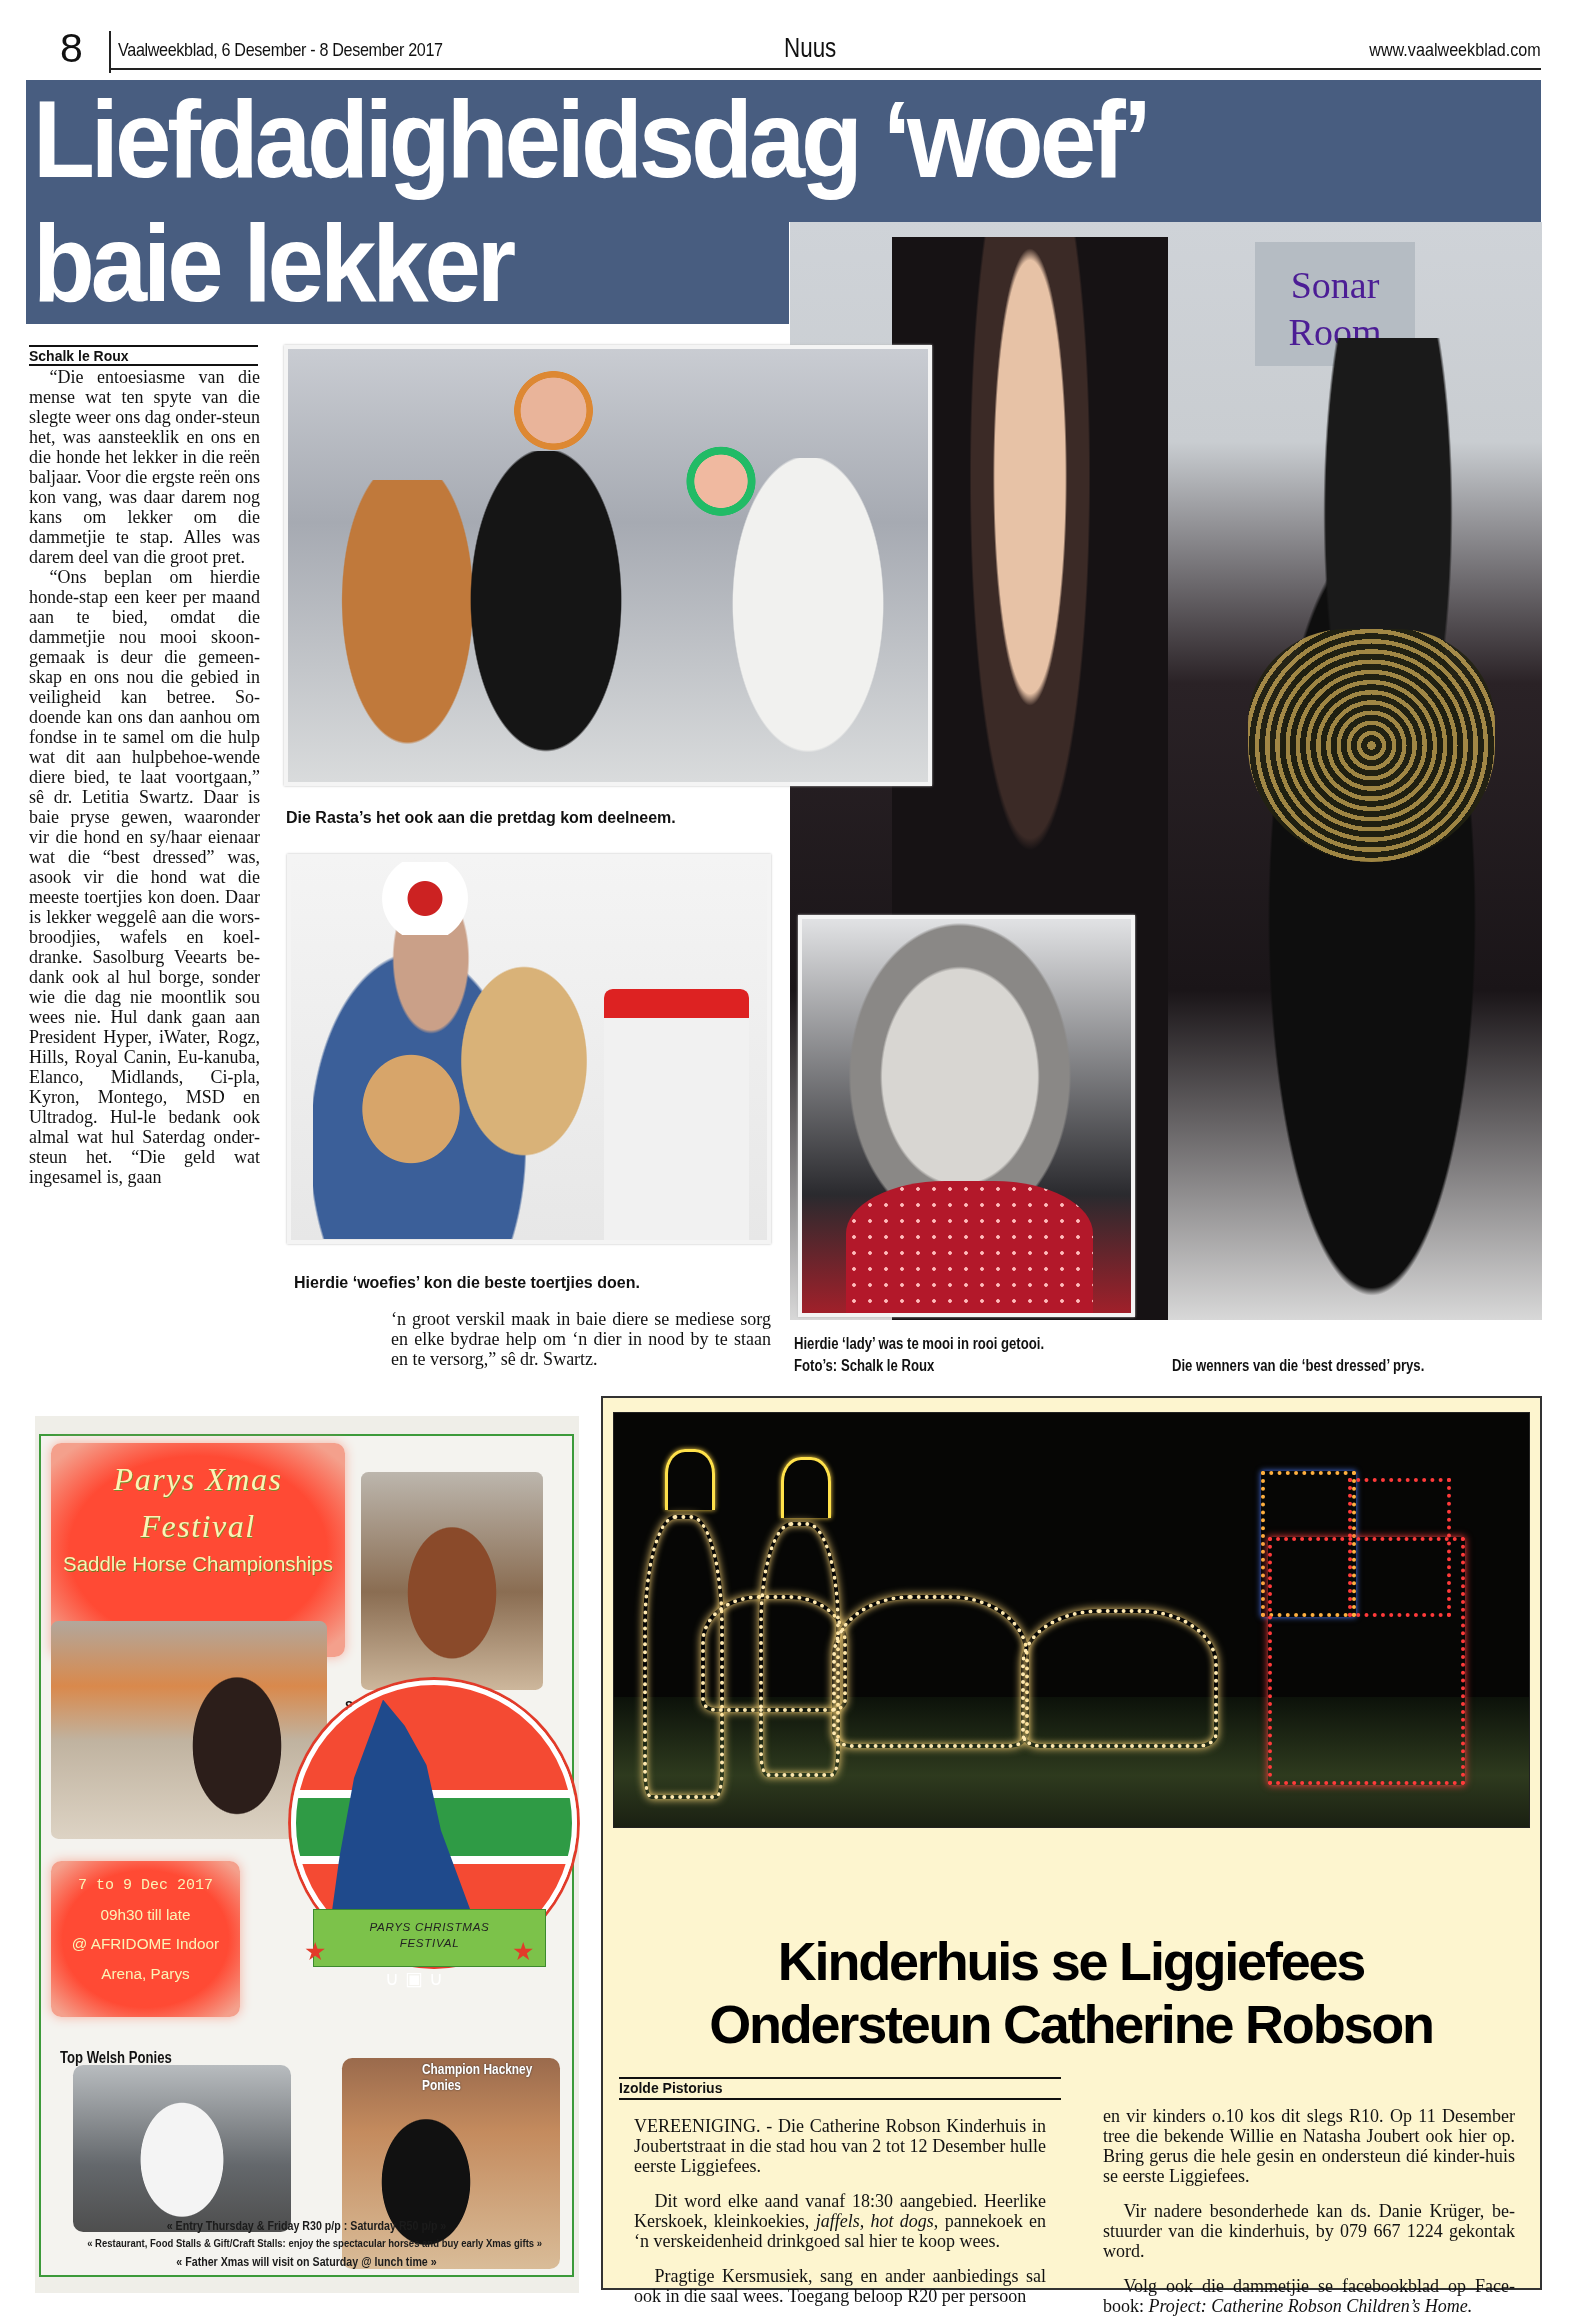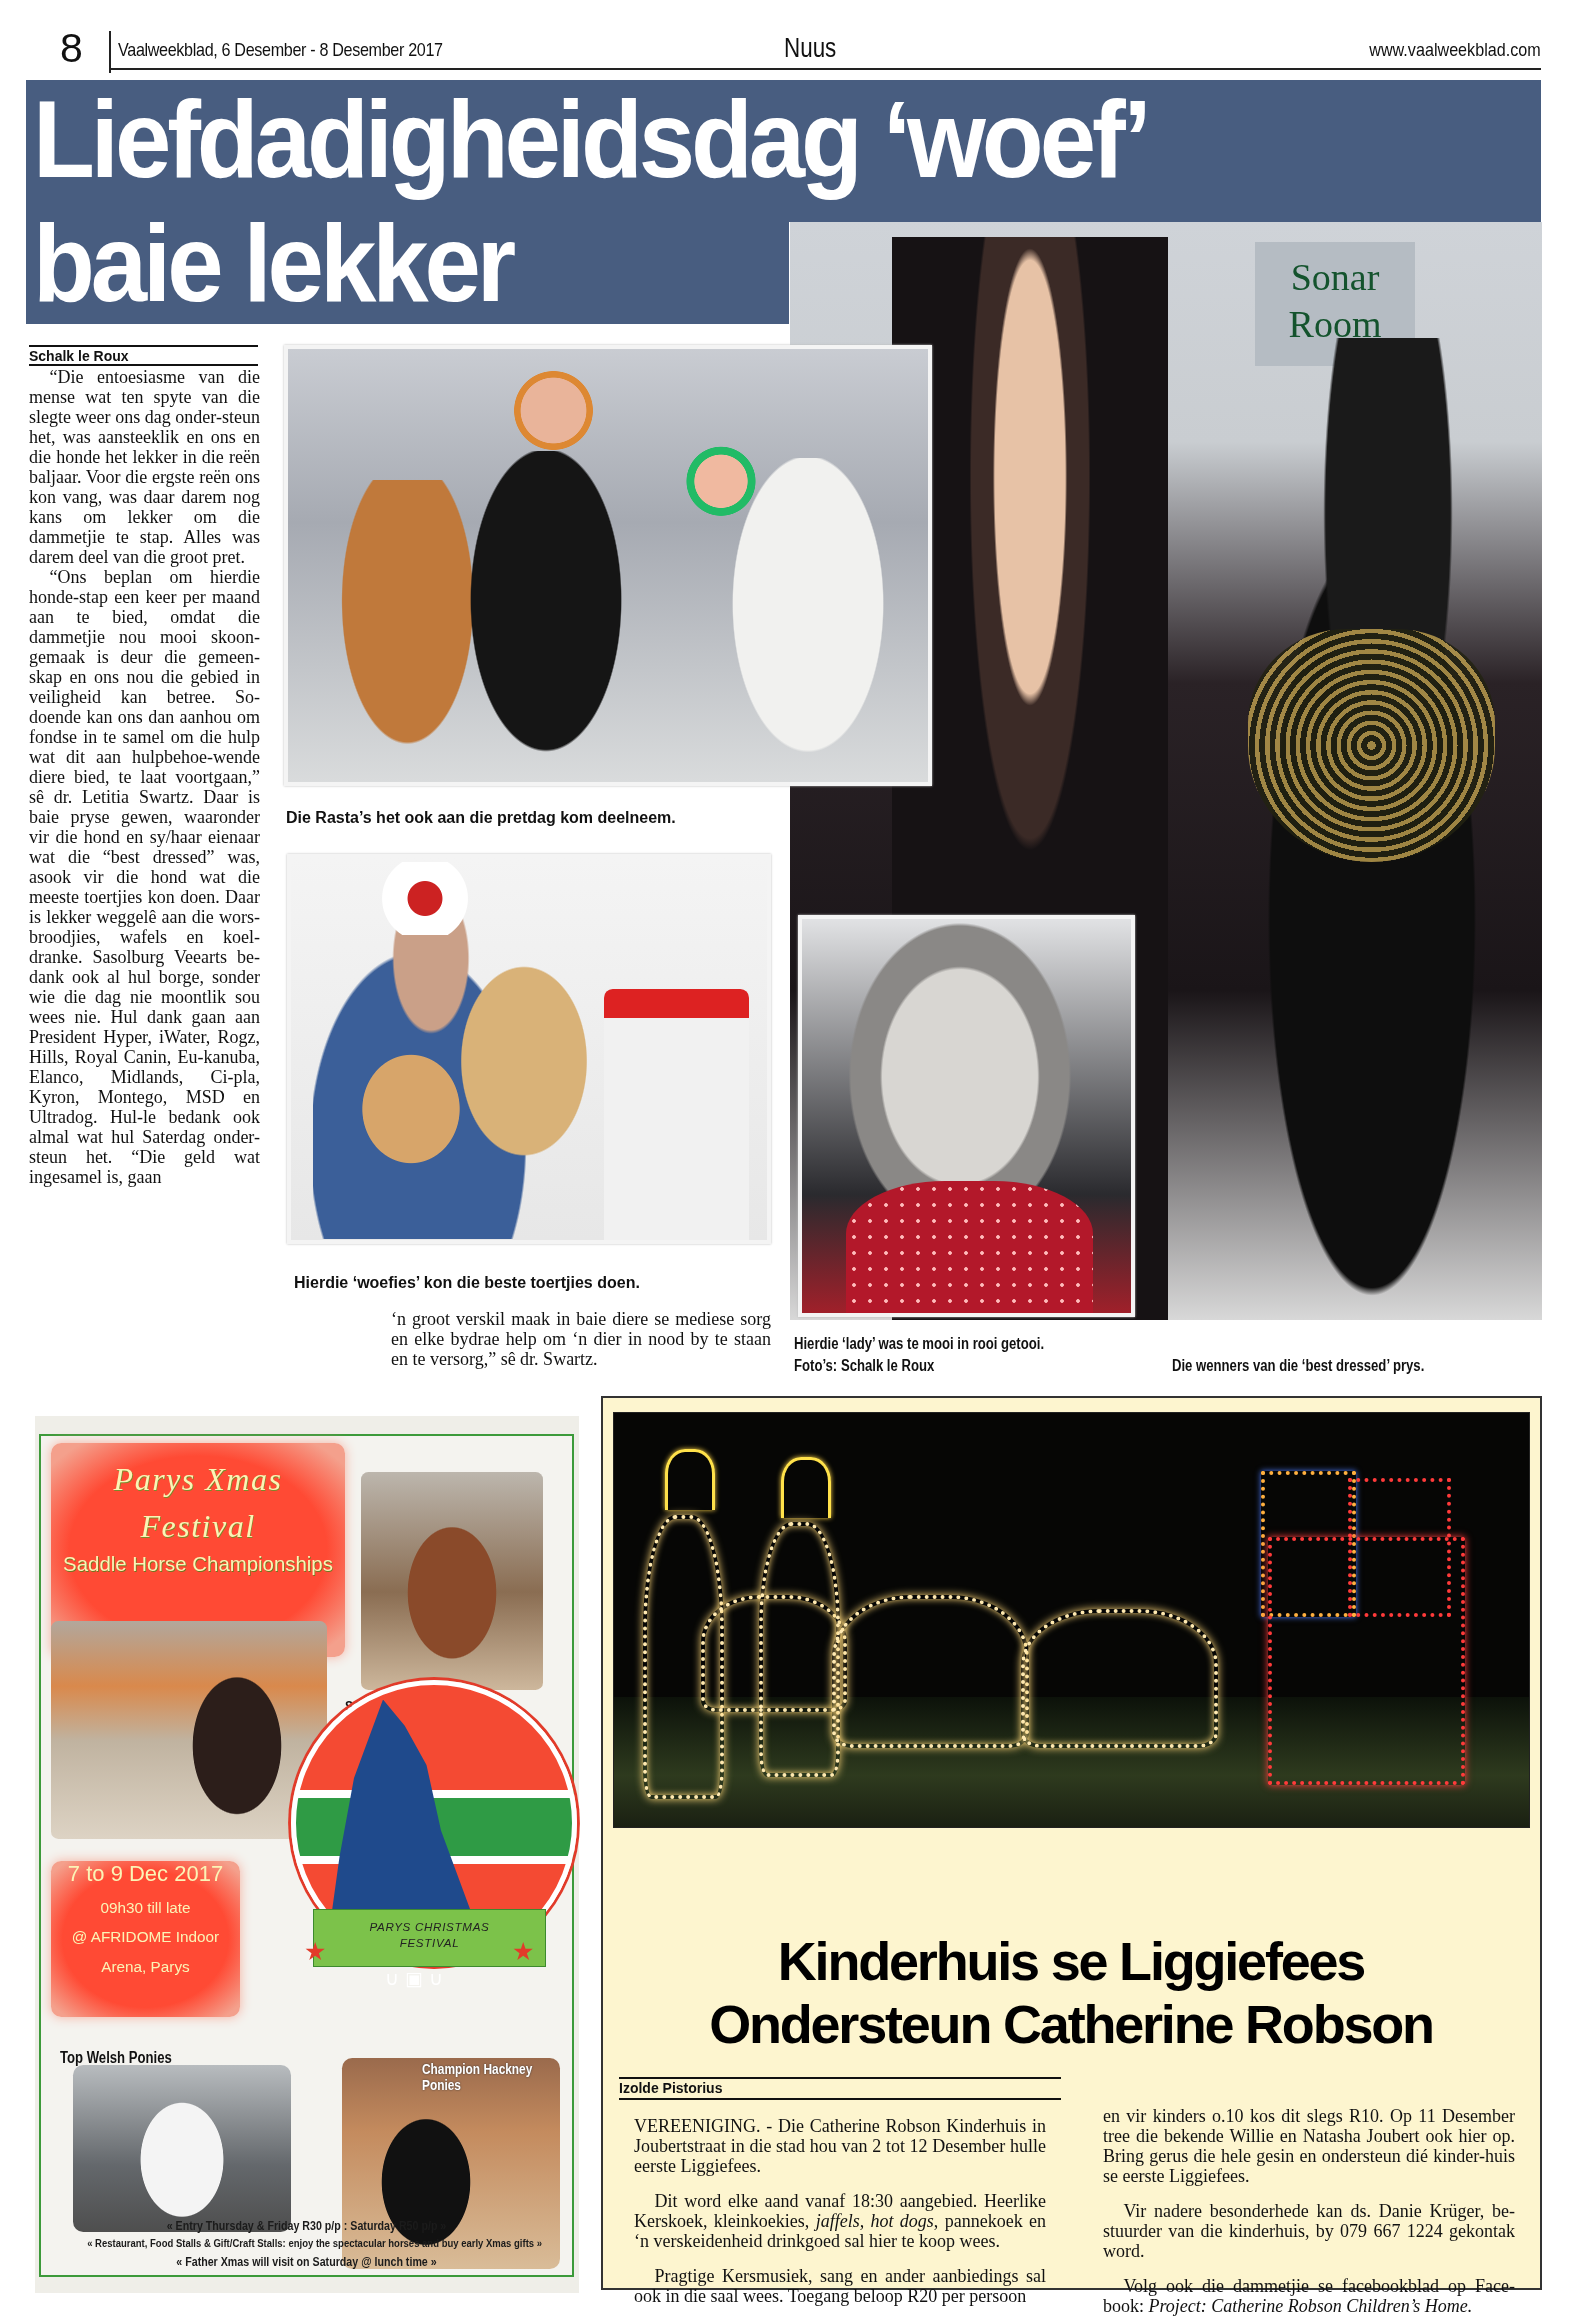--- a/index.html
+++ b/index.html
@@ -19,21 +19,21 @@
   .headline-bg { left: 26px; top: 80px; width: 1515px; height: 142px; background: #485d80; }
   .headline-bg2 { left: 26px; top: 222px; width: 763px; height: 102px; background: #485d80; }
   .headline { left: 33px; top: 77px; color: #fff; font: bold 109px/124px "Liberation Sans", sans-serif;
               letter-spacing: -4.4px; transform: scaleX(0.93); transform-origin: left top; white-space: nowrap; }
 
   
   .photo { background: #777; overflow: hidden; }
   .photo-main { left: 790px; top: 222px; width: 752px; height: 1098px;
      background: linear-gradient(180deg,#cfd3d8 0%,#c9cdd1 20%,#2a2226 42%,#1a1518 70%,#d8d8d8 100%); }
   .photo-main .sign { position:absolute; left: 465px; top: 20.4px; width: 160px; height: 124px; background:#b5bcc3;
-     color:#14532d; font: 38px/47px "Liberation Serif", serif; text-align:center; padding-top: 12px; box-sizing: border-box; }
+     color:#4c1d95; font: 38px/47px "Liberation Serif", serif; text-align:center; padding-top: 20px; box-sizing: border-box; }
   .photo-main .girl { position:absolute; left: 102px; top: 14.5px; width: 276px; height: 1091px;
      background: radial-gradient(ellipse at 50% 22%, #e7c2a6 0 18%, #3b2a26 19% 30%, #161214 31%); }
   .photo-main .dog { position:absolute; left: 422px; top: 116px; width: 320px; height: 967px;
      background: radial-gradient(ellipse at 55% 18%, #1a1a1a 0 25%, transparent 26%), radial-gradient(ellipse at 50% 60%, #0e0e0e 0 45%, transparent 46%); }
   .photo-main .cape { position:absolute; left: 458px; top: 407px; width: 247px; height: 233px;
      background: repeating-radial-gradient(circle at 50% 50%, #b89a4c 0 4.4px, #221 4.4px 10.2px); opacity: 0.85; border-radius: 40% 40% 50% 50%; }
 
   
   .photo-rasta { left: 284px; top: 345px; width: 640px; height: 433px; border: 4.4px solid #f4f4f4; box-shadow: 0 0 2.2px #bbb;
      background: linear-gradient(180deg,#c9ccd2 0%,#a6aab2 40%,#d9dbdc 100%); }
@@ -78,21 +78,21 @@
   .ad-photo2 { left: 51px; top: 1621px; width: 276px; height: 218px; background: linear-gradient(180deg,#b2a79c 0%,#d9894c 30%,#c0b3a0 55%,#ddd3c4 100%); border-radius: 7.3px; }
   .ad-photo2 .horse { position:absolute; left: 124px; top: 29px; width: 124px; height: 174px; background: radial-gradient(ellipse at 50% 55%, #2c1e1a 0 50%, transparent 51%); }
   .ad-cap { font: bold 14.5px "Liberation Sans", sans-serif; color: #111; transform: scaleX(0.82); transform-origin: left; white-space: nowrap; }
   .ad-logo { left: 291px; top: 1680px; width: 276px; height: 276px; border-radius: 50%;
      background: linear-gradient(180deg, #f44a33 0 38%, #fff 38% 41%, #2f9b45 41% 62%, #fff 62% 65%, #f44a33 65% 100%); border: 5.8px solid #fff; box-shadow: 0 0 0 2.9px #e23b2a; overflow: hidden; }
   .ad-logo .silhouette { position:absolute; left: 29px; top: 14.5px; width: 145px; height: 262px; background: #1f4a8c; clip-path: polygon(40% 0, 55% 10%, 70% 25%, 80% 50%, 100% 80%, 100% 100%, 0 100%, 10% 60%, 20% 30%); }
   .ad-banner { left: 313px; top: 1909px; width: 233px; height: 58px; background: #7cc24a; border: 1.5px solid #3c8a2e; text-align: center; font: italic 11.6px/16px "Liberation Sans", sans-serif; letter-spacing: 0.7px; color: #222; padding-top: 8.7px; box-sizing: border-box; }
   .ad-star { color: #e23b2a; font-size: 25px; }
   .ad-date-box { left: 51px; top: 1861px; width: 189px; height: 156px; border-radius: 10.2px;
      background: radial-gradient(ellipse at 50% 50%, #ff4a34 0 62%, #f4a08c 92%); box-shadow: 0 0 11.6px #f6b0a0; text-align: center; color: #fbf4b6; font-family: "Liberation Sans", sans-serif; }
-  .ad-date { font-size: 22px; margin-top: 0; }
+  .ad-date { font-size: 15px; margin-top: 16px; font-family: Liberation Mono, monospace; }
   .ad-time, .ad-venue, .ad-venue2 { font-size: 15.3px; margin-top: 11.6px; }
   .ad-photo3 { left: 73px; top: 2065px; width: 218px; height: 167px; background: linear-gradient(180deg,#b8bcbf 0%,#64686c 60%,#4e4e4e 100%); border-radius: 10.2px; }
   .ad-photo3 .ponies { position:absolute; left: 51px; top: 14.5px; width: 116px; height: 145px; background: radial-gradient(ellipse at 50% 55%, #f4f4f4 0 50%, transparent 51%); }
   .ad-photo4 { left: 342px; top: 2058px; width: 218px; height: 211px; background: linear-gradient(180deg,#9a6a4c 0%,#c48b5e 35%,#d9bc98 100%); border-radius: 10.2px; }
   .ad-photo4 .horse { position:absolute; left: 22px; top: 36px; width: 124px; height: 160px; background: radial-gradient(ellipse at 50% 55%, #111 0 50%, transparent 51%); }
   .ad-line { font: bold 13px "Liberation Sans", sans-serif; color: #1b1b1b; text-align: center; transform: scaleX(0.82); white-space: nowrap; }
 
   
   .art-outer { left: 601px; top: 1396px; width: 941px; height: 894px; border: 2.2px solid #333; box-sizing: border-box; background: #fdf5cf; }
   .art-photo { left: 613px; top: 1412px; width: 915px; height: 414px; background: #060605; border: 1.5px solid #222; overflow: hidden; }

